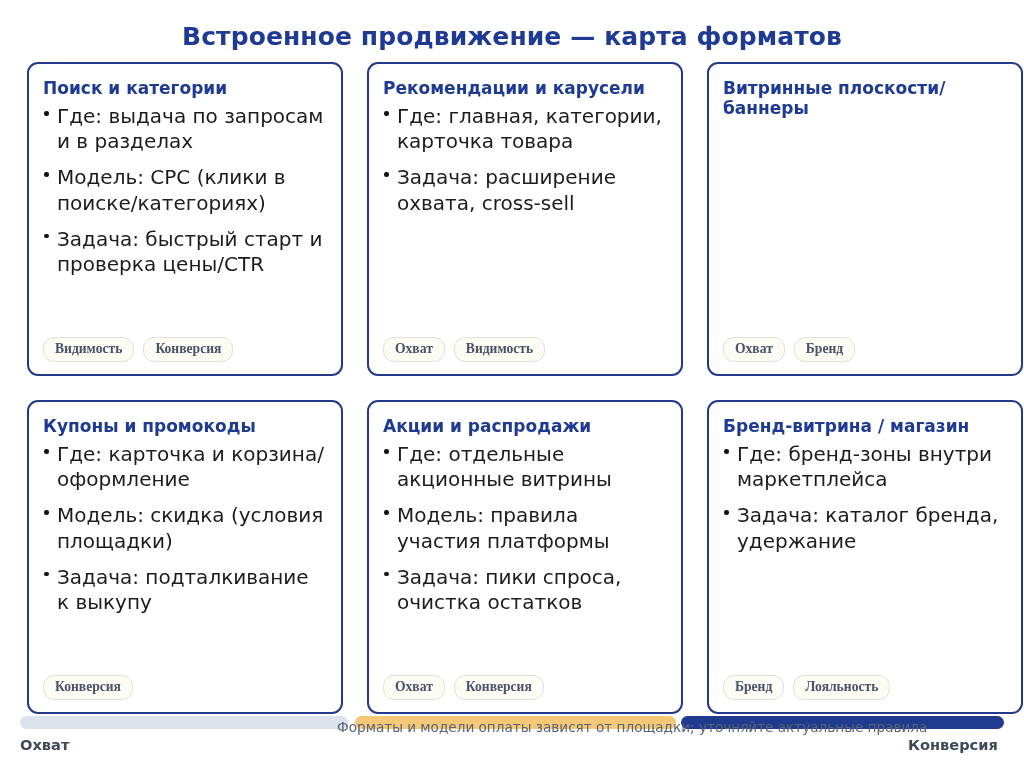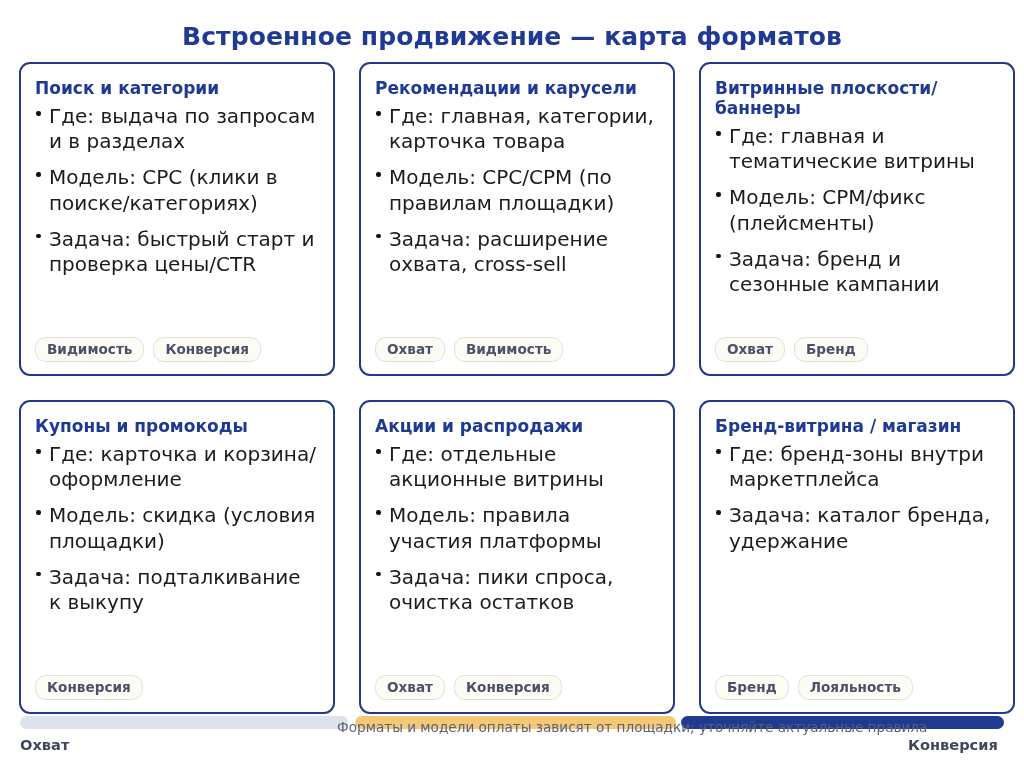--- a/index.html
+++ b/index.html
@@ -31,21 +31,21 @@
     font-size: 25px;
     font-weight: bold;
     color: #1F3A93;
     letter-spacing: 0.1px;
   }
 
   
   .grid {
     position: absolute;
     top: 62px;
-    left: 19px;
+    left: 27px;
     width: 986px;
     display: grid;
     grid-template-columns: repeat(3, 316px);
     grid-template-rows: 314px 314px;
     column-gap: 18px;
     row-gap: 20px;
     gap: 24px;
   }
   .card {
     position: relative;
@@ -87,20 +87,21 @@
     height: 4.5px;
     border-radius: 50%;
     background: #111111;
   }
   .badges {
     display: flex;
     gap: 9px;
     align-items: center;
     margin-top: auto;
     padding-bottom: 2px;
+    font-family: Liberation Serif, serif;
   }
   .badge {
     display: inline-block;
     box-sizing: border-box;
     border: 1px solid #E2E0DA;
     background: #FCFBF4;
     border-radius: 11px;
     padding: 3px 11px 4px 11px;
     font-size: 13.6px;
     font-weight: bold;
@@ -174,36 +175,30 @@
       <div class="badges">
         <span class="badge">Видимость</span>
         <span class="badge">Конверсия</span>
       </div>
     </div>
 
     <div class="card">
       <div class="card-title">Рекомендации и карусели</div>
       <ul class="card-bullets">
         <li>Где: главная, категории, карточка товара</li>
-        <li>Модель: CPC/CPM (по правилам площадки)</li>
         <li>Задача: расширение охвата, cross-sell</li>
       </ul>
       <div class="badges">
         <span class="badge">Охват</span>
         <span class="badge">Видимость</span>
       </div>
     </div>
 
     <div class="card">
       <div class="card-title">Витринные плоскости/баннеры</div>
-      <ul class="card-bullets">
-        <li>Где: главная и тематические витрины</li>
-        <li>Модель: CPM/фикс (плейсменты)</li>
-        <li>Задача: бренд и сезонные кампании</li>
-      </ul>
       <div class="badges">
         <span class="badge">Охват</span>
         <span class="badge">Бренд</span>
       </div>
     </div>
 
     <div class="card">
       <div class="card-title">Купоны и промокоды</div>
       <ul class="card-bullets">
         <li>Где: карточка и корзина/оформление</li>

